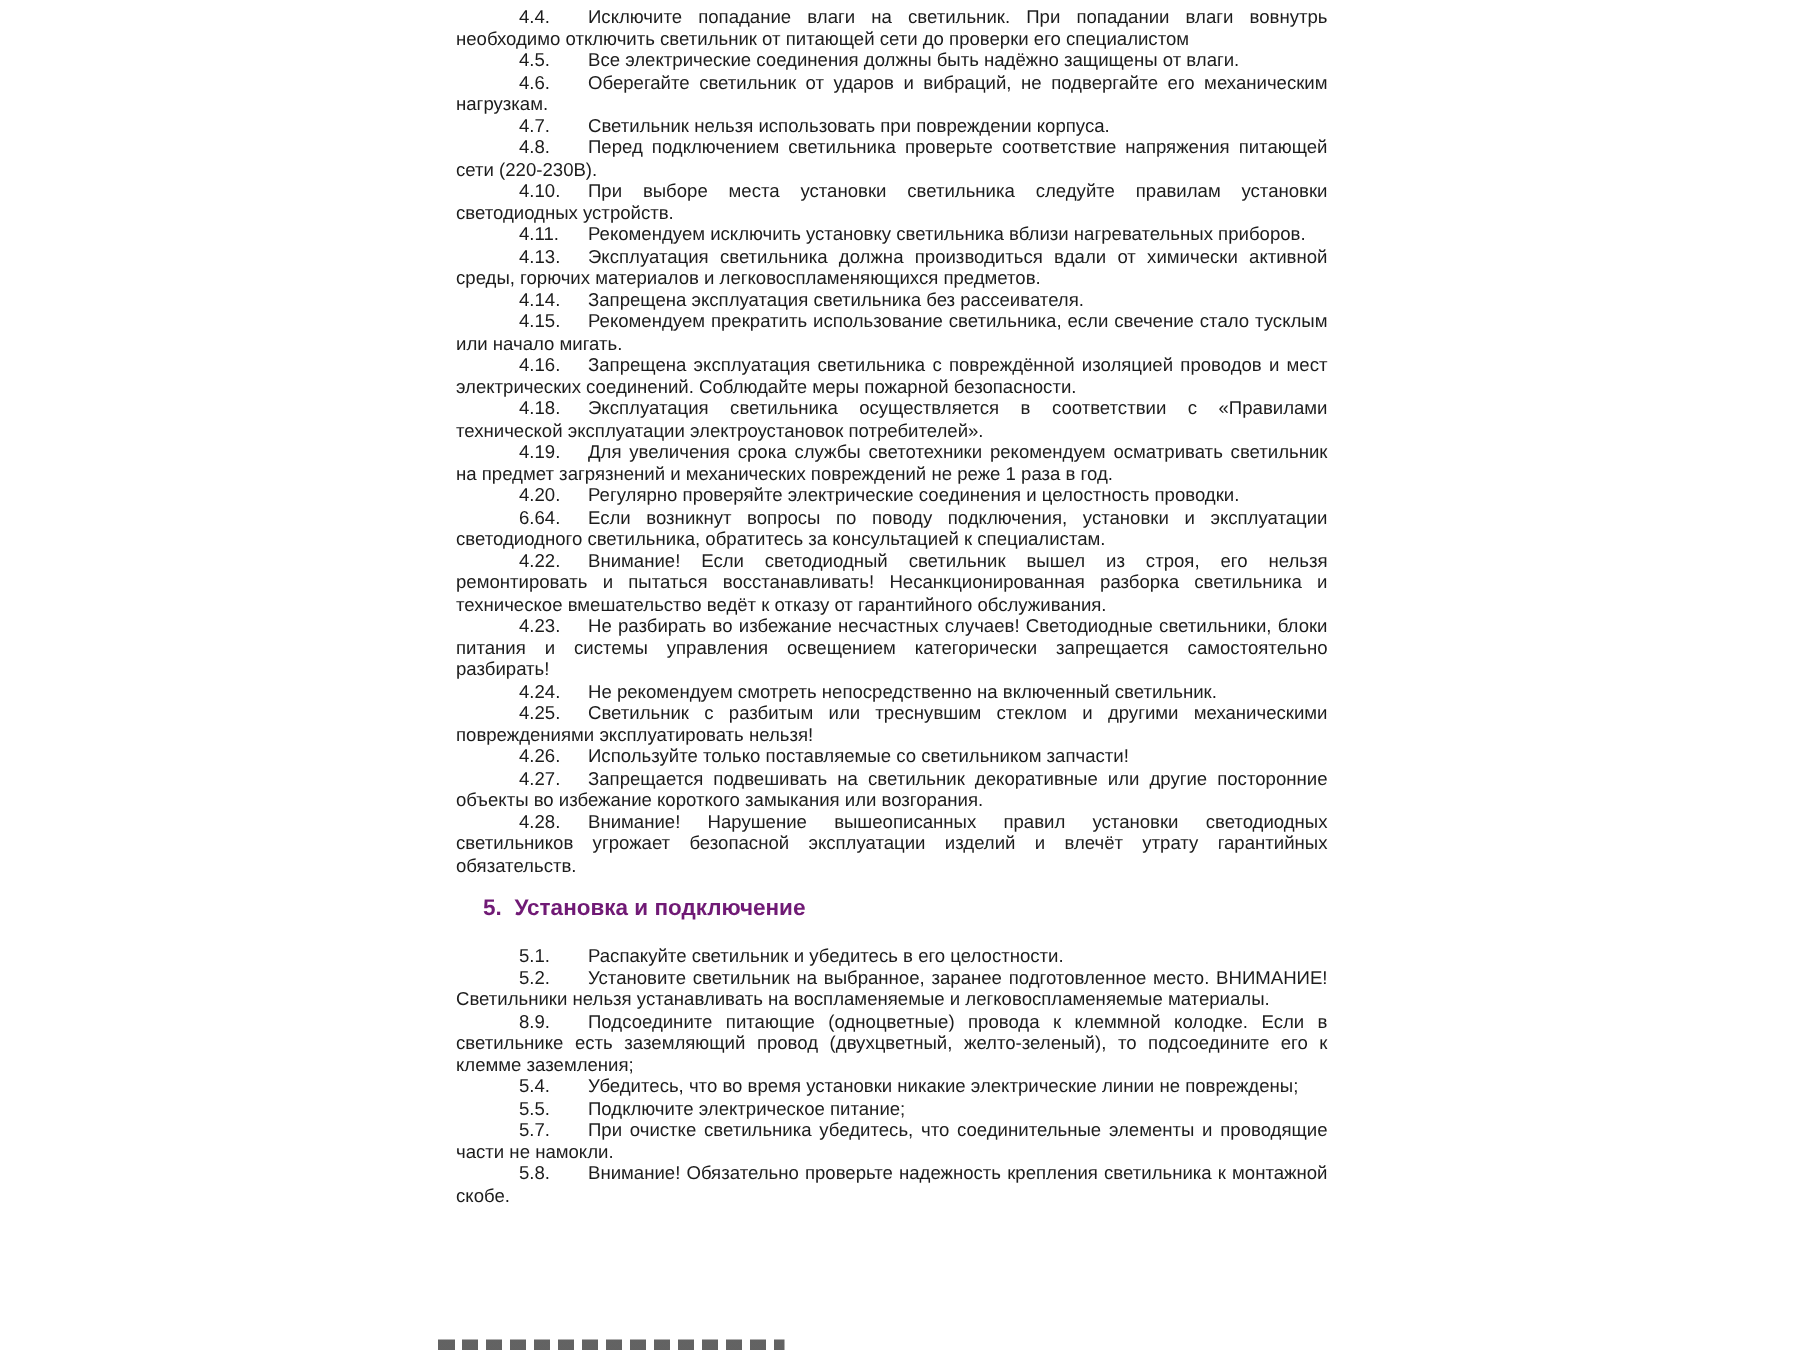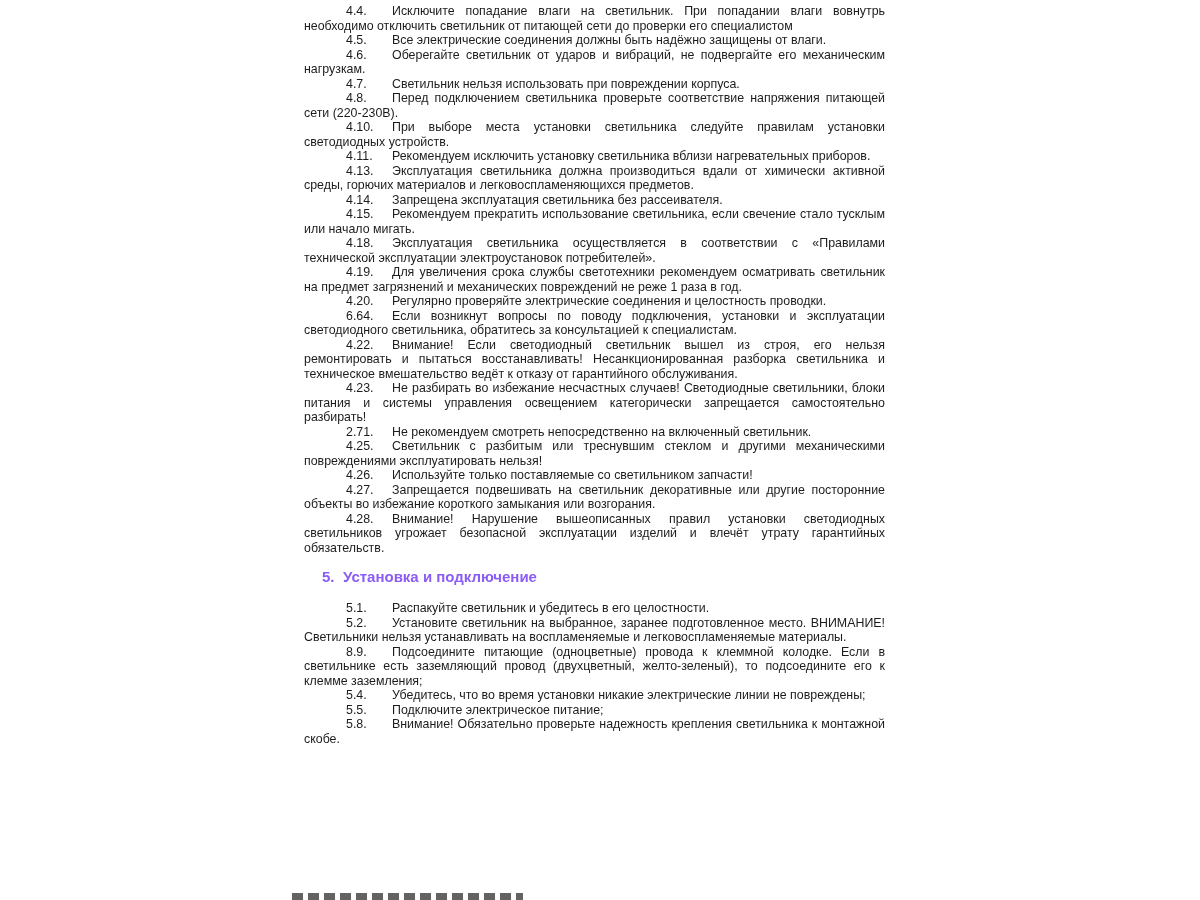--- a/index.html
+++ b/index.html
@@ -29,21 +29,21 @@
     display:inline-block;
     min-width:46px;
     text-indent:0;
   }
   h2.sec-head{
     font-size:15px;
     font-weight:bold;
     margin:13px 0 15px 0;
     padding-left:18px;
     line-height:18px;
-    color:#8b5cf6;
+    color:#701a75;
   }
   span.sec-num{
     display:inline-block;
     min-width:21px;
     text-indent:0;
   }
   .cutoff-strip{
     position:absolute;
     left:292px;top:893px;
     width:231px;height:7px;
@@ -60,37 +60,39 @@
     <p class="item"><span class="num">4.4.</span><span>Исключите попадание влаги на светильник. При попадании влаги вовнутрь необходимо отключить светильник от питающей сети до проверки его специалистом</span></p>
     <p class="item"><span class="num">4.5.</span><span>Все электрические соединения должны быть надёжно защищены от влаги.</span></p>
     <p class="item"><span class="num">4.6.</span><span>Оберегайте светильник от ударов и вибраций, не подвергайте его механическим нагрузкам.</span></p>
     <p class="item"><span class="num">4.7.</span><span>Светильник нельзя использовать при повреждении корпуса.</span></p>
     <p class="item"><span class="num">4.8.</span><span>Перед подключением светильника проверьте соответствие напряжения питающей сети (220-230В).</span></p>
     <p class="item"><span class="num">4.10.</span><span>При выборе места установки светильника следуйте правилам установки светодиодных устройств.</span></p>
     <p class="item"><span class="num">4.11.</span><span>Рекомендуем исключить установку светильника вблизи нагревательных приборов.</span></p>
     <p class="item"><span class="num">4.13.</span><span>Эксплуатация светильника должна производиться вдали от химически активной среды, горючих материалов и легковоспламеняющихся предметов.</span></p>
     <p class="item"><span class="num">4.14.</span><span>Запрещена эксплуатация светильника без рассеивателя.</span></p>
     <p class="item"><span class="num">4.15.</span><span>Рекомендуем прекратить использование светильника, если свечение стало тусклым или начало мигать.</span></p>
+    <p class="item"><span class="num">4.16.</span><span>Запрещена эксплуатация светильника с повреждённой изоляцией проводов и мест электрических соединений. Соблюдайте меры пожарной безопасности.</span></p>
     <p class="item"><span class="num">4.18.</span><span>Эксплуатация светильника осуществляется в соответствии с «Правилами технической эксплуатации электроустановок потребителей».</span></p>
     <p class="item"><span class="num">4.19.</span><span>Для увеличения срока службы светотехники рекомендуем осматривать светильник на предмет загрязнений и механических повреждений не реже 1 раза в год.</span></p>
     <p class="item"><span class="num">4.20.</span><span>Регулярно проверяйте электрические соединения и целостность проводки.</span></p>
     <p class="item"><span class="num">6.64.</span><span>Если возникнут вопросы по поводу подключения, установки и эксплуатации светодиодного светильника, обратитесь за консультацией к специалистам.</span></p>
     <p class="item"><span class="num">4.22.</span><span>Внимание! Если светодиодный светильник вышел из строя, его нельзя ремонтировать и пытаться восстанавливать! Несанкционированная разборка светильника и техническое вмешательство ведёт к отказу от гарантийного обслуживания.</span></p>
     <p class="item"><span class="num">4.23.</span><span>Не разбирать во избежание несчастных случаев! Светодиодные светильники, блоки питания и системы управления освещением категорически запрещается самостоятельно разбирать!</span></p>
-    <p class="item"><span class="num">2.71.</span><span>Не рекомендуем смотреть непосредственно на включенный светильник.</span></p>
+    <p class="item"><span class="num">4.24.</span><span>Не рекомендуем смотреть непосредственно на включенный светильник.</span></p>
     <p class="item"><span class="num">4.25.</span><span>Светильник с разбитым или треснувшим стеклом и другими механическими повреждениями эксплуатировать нельзя!</span></p>
     <p class="item"><span class="num">4.26.</span><span>Используйте только поставляемые со светильником запчасти!</span></p>
     <p class="item"><span class="num">4.27.</span><span>Запрещается подвешивать на светильник декоративные или другие посторонние объекты во избежание короткого замыкания или возгорания.</span></p>
     <p class="item"><span class="num">4.28.</span><span>Внимание! Нарушение вышеописанных правил установки светодиодных светильников угрожает безопасной эксплуатации изделий и влечёт утрату гарантийных обязательств.</span></p>
 
     <h2 class="sec-head"><span class="sec-num">5.</span><span>Установка и подключение</span></h2>
 
     <p class="item"><span class="num">5.1.</span><span>Распакуйте светильник и убедитесь в его целостности.</span></p>
     <p class="item"><span class="num">5.2.</span><span>Установите светильник на выбранное, заранее подготовленное место. ВНИМАНИЕ! Светильники нельзя устанавливать на воспламеняемые и легковоспламеняемые материалы.</span></p>
     <p class="item"><span class="num">8.9.</span><span>Подсоедините питающие (одноцветные) провода к клеммной колодке. Если в светильнике есть заземляющий провод (двухцветный, желто-зеленый), то подсоедините его к клемме заземления;</span></p>
     <p class="item"><span class="num">5.4.</span><span>Убедитесь, что во время установки никакие электрические линии не повреждены;</span></p>
     <p class="item"><span class="num">5.5.</span><span>Подключите электрическое питание;</span></p>
+    <p class="item"><span class="num">5.7.</span><span>При очистке светильника убедитесь, что соединительные элементы и проводящие части не намокли.</span></p>
     <p class="item"><span class="num">5.8.</span><span>Внимание! Обязательно проверьте надежность крепления светильника к монтажной скобе.</span></p>
 
   </div>
 
   <div class="cutoff-strip"></div>
 </div>
 
 </body></html>

